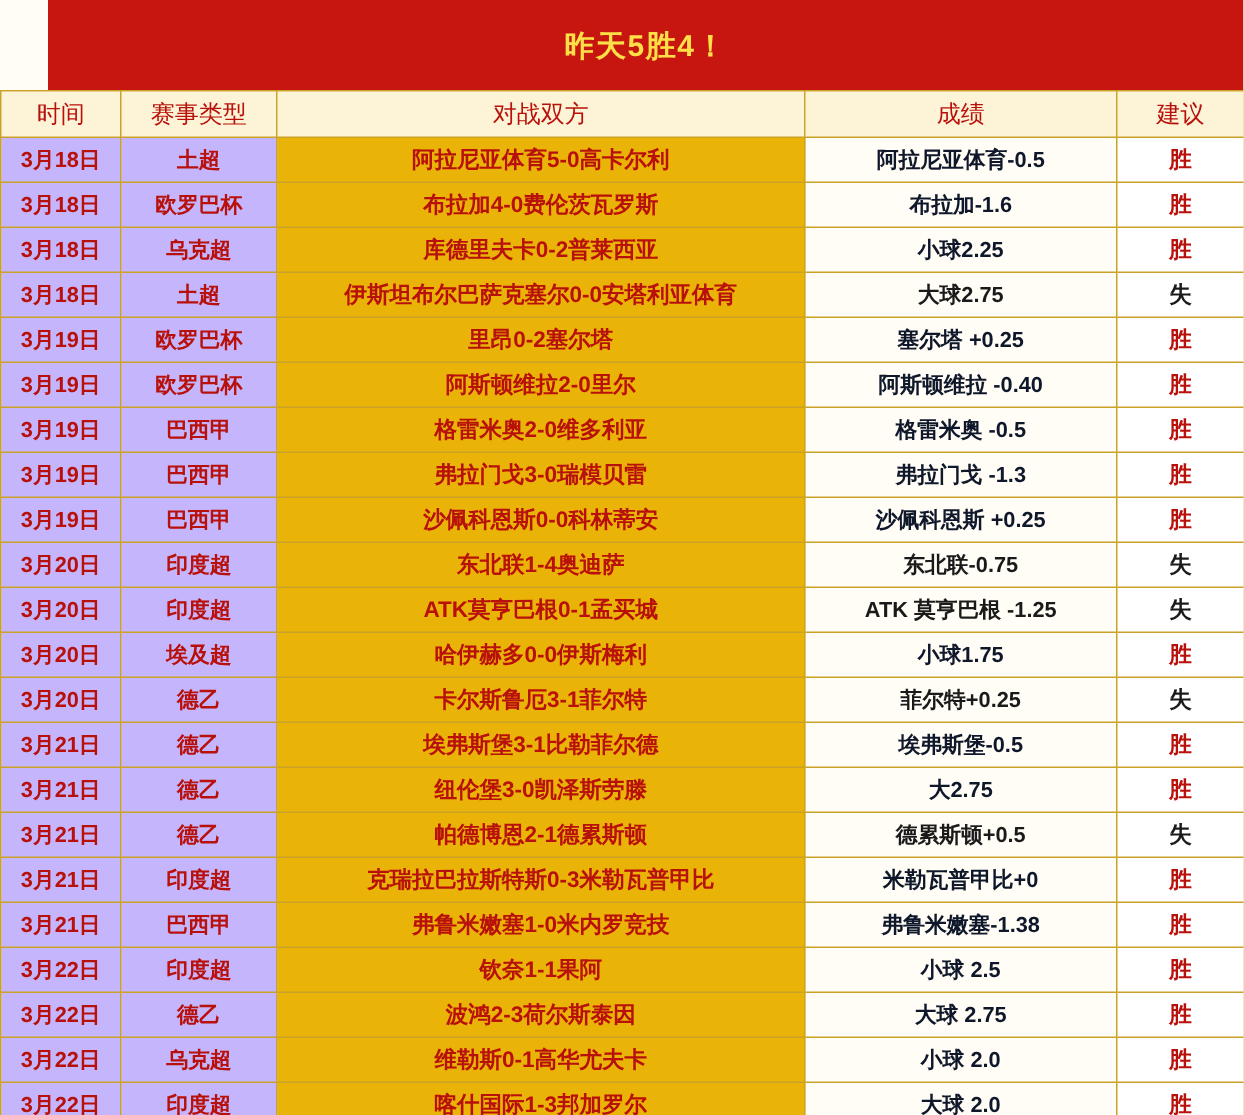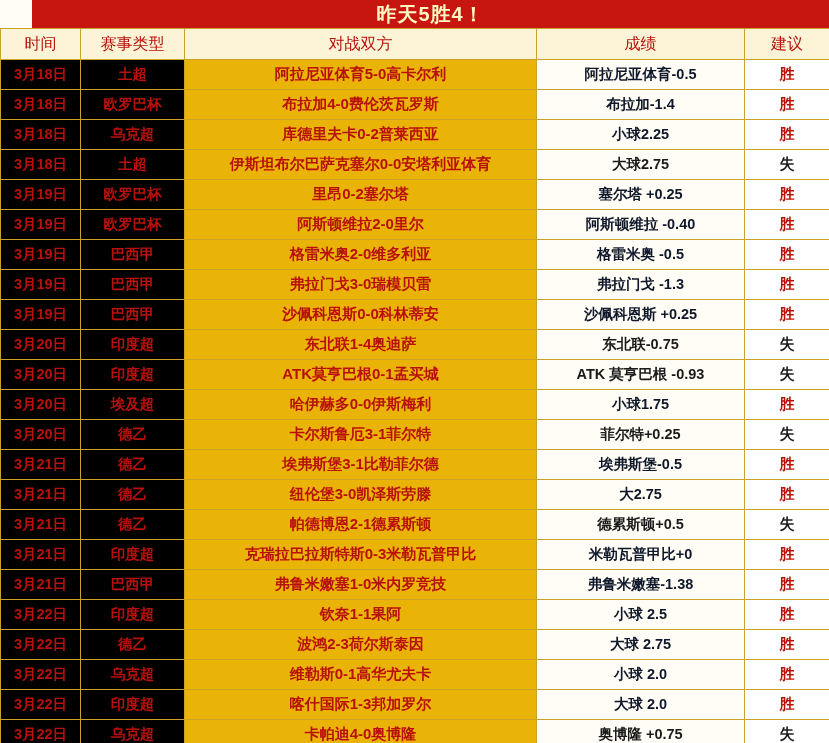--- a/index.html
+++ b/index.html
@@ -10,23 +10,23 @@
   body {
     width: 829px;
     font-family: "Liberation Sans", sans-serif;
   }
   .sheet {
     width: 829px;
     box-sizing: border-box;
     background: #fffdf5;
   }
   .title-bar {
-    height: 28px;
+    height: 60px;
     background: #c7150f;
-    color: #fef9c3;
+    color: #fde047;
     font-size: 20px;
     font-weight: bold;
     display: flex;
     align-items: center;
     justify-content: center;
     letter-spacing: 1px;
     margin-left: 32px;
   }
   table.main {
     border-collapse: collapse;
@@ -52,21 +52,21 @@
     font-weight: bold;
   }
   .col-date   { width: 80px; }
   .col-league { width: 104px; }
   .col-match  { width: 352px; }
   .col-score  { width: 208px; }
   .col-advice { width: 85px; }
 
   td.date, td.league {
     color: #b8100a;
-    background: #000000;
+    background: #c4b5fd;
   }
   td.match {
     color: #b8100a;
     background: #eab308;
     font-size: 15px;
   }
   td.score {
     background: #fffdf5;
   }
   td.score.gold { color: #0f172a; }
@@ -107,21 +107,21 @@
           <td class="date">3月18日</td>
           <td class="league">土超</td>
           <td class="match">阿拉尼亚体育5-0高卡尔利</td>
           <td class="score gold">阿拉尼亚体育-0.5</td>
           <td class="advice win">胜</td>
         </tr>
         <tr>
           <td class="date">3月18日</td>
           <td class="league">欧罗巴杯</td>
           <td class="match">布拉加4-0费伦茨瓦罗斯</td>
-          <td class="score gold">布拉加-1.4</td>
+          <td class="score gold">布拉加-1.6</td>
           <td class="advice win">胜</td>
         </tr>
         <tr>
           <td class="date">3月18日</td>
           <td class="league">乌克超</td>
           <td class="match">库德里夫卡0-2普莱西亚</td>
           <td class="score gold">小球2.25</td>
           <td class="advice win">胜</td>
         </tr>
         <tr>
@@ -170,21 +170,21 @@
           <td class="date">3月20日</td>
           <td class="league">印度超</td>
           <td class="match">东北联1-4奥迪萨</td>
           <td class="score dark">东北联-0.75</td>
           <td class="advice lose">失</td>
         </tr>
         <tr>
           <td class="date">3月20日</td>
           <td class="league">印度超</td>
           <td class="match">ATK莫亨巴根0-1孟买城</td>
-          <td class="score dark">ATK 莫亨巴根 -0.93</td>
+          <td class="score dark">ATK 莫亨巴根 -1.25</td>
           <td class="advice lose">失</td>
         </tr>
         <tr>
           <td class="date">3月20日</td>
           <td class="league">埃及超</td>
           <td class="match">哈伊赫多0-0伊斯梅利</td>
           <td class="score gold">小球1.75</td>
           <td class="advice win">胜</td>
         </tr>
         <tr>

